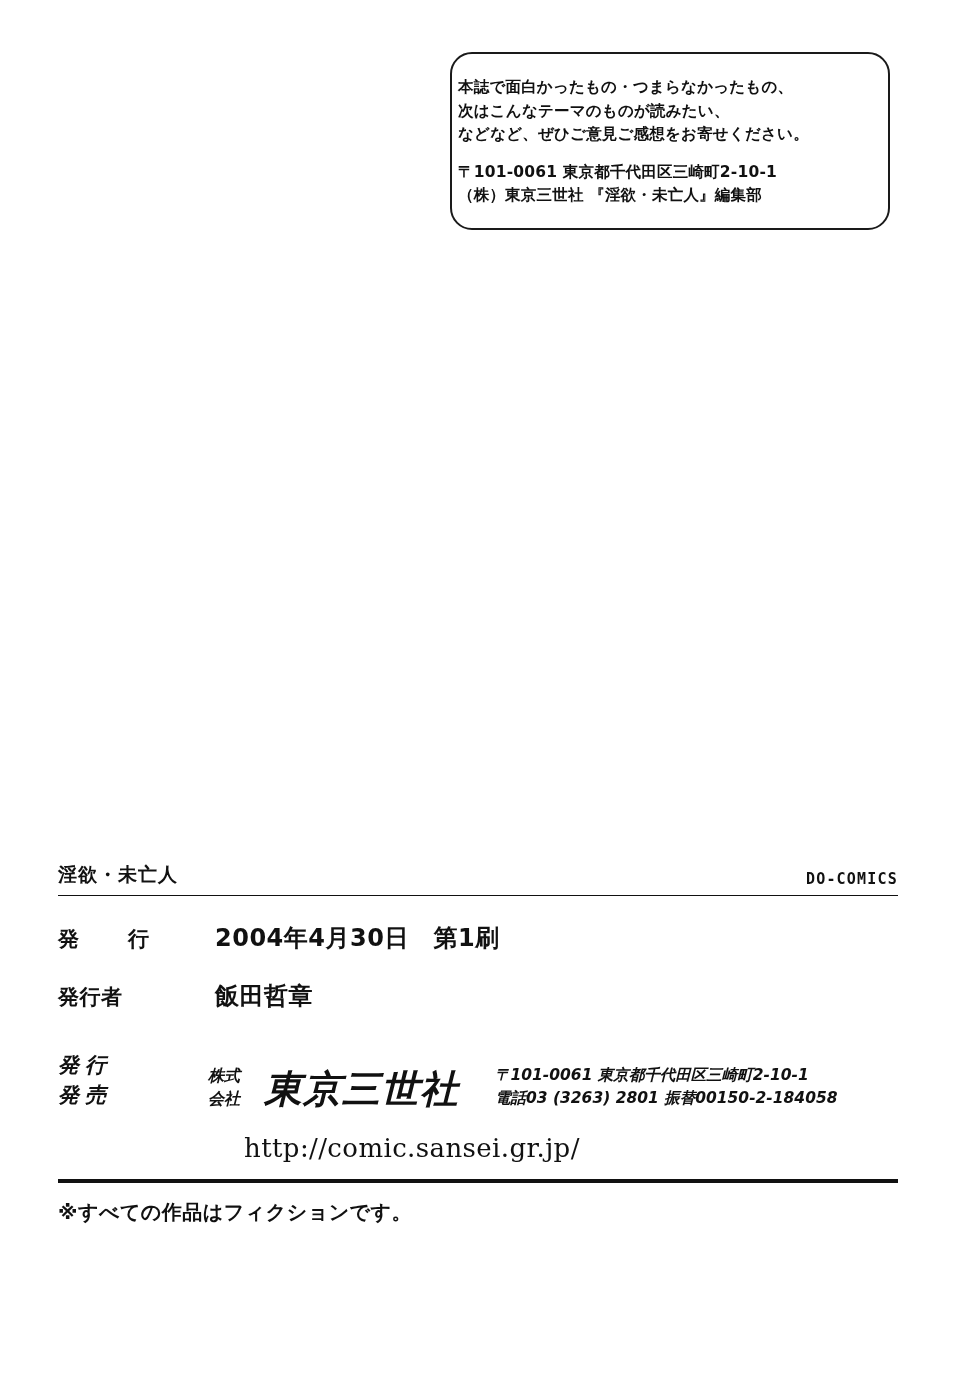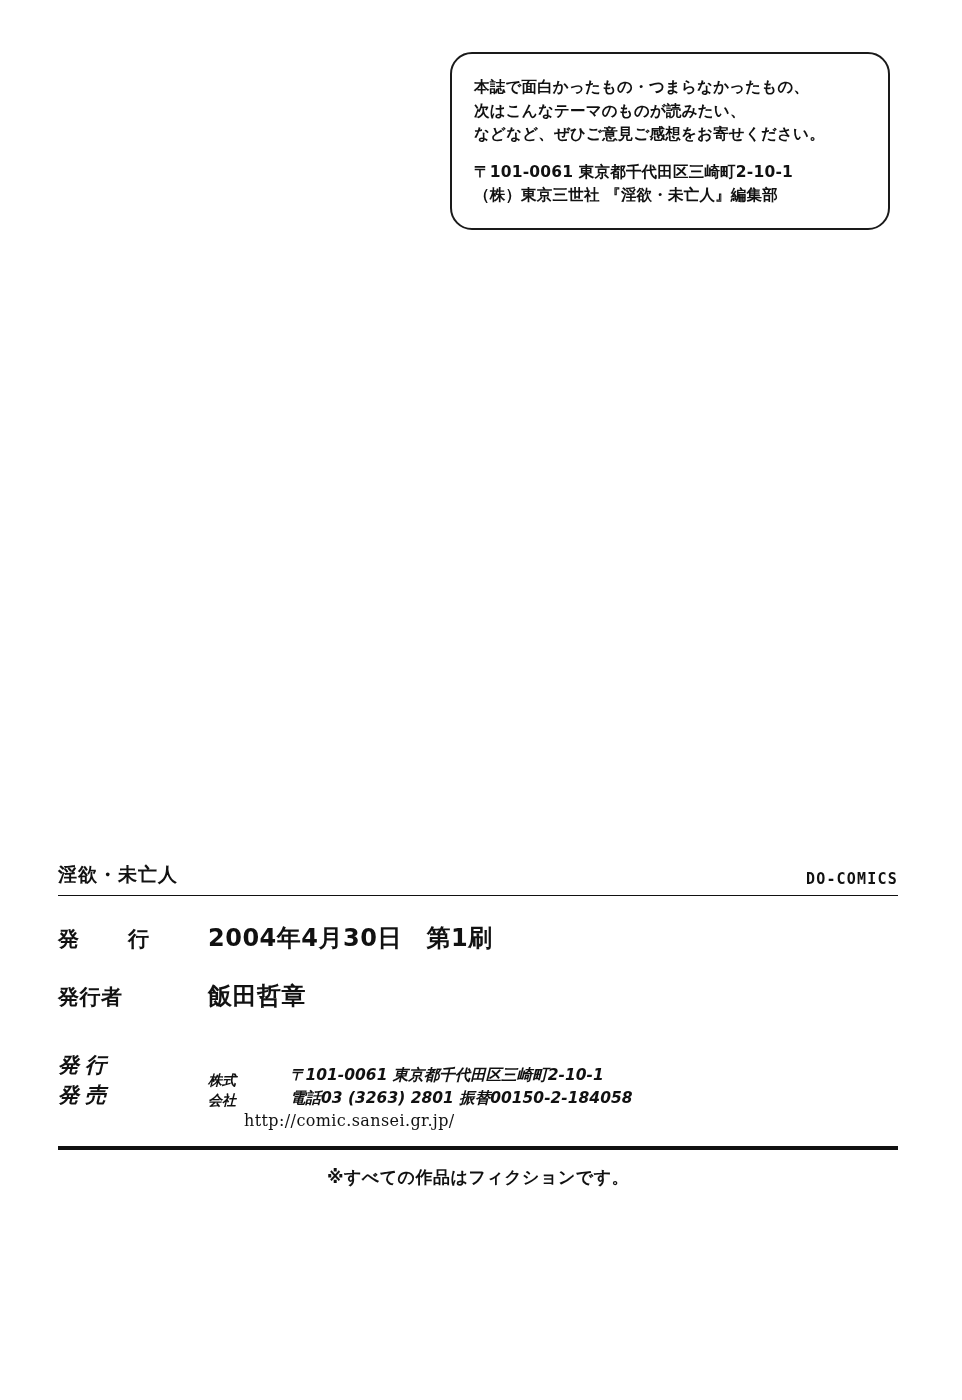--- a/index.html
+++ b/index.html
@@ -18,21 +18,21 @@
 
   
   .callout {
     position: absolute;
     left: 450px;
     top: 52px;
     width: 440px;
     box-sizing: border-box;
     border: 2px solid #1a1a1a;
     border-radius: 22px;
-    padding: 22px 20px 20px 22px;
+    padding: 22px 20px 20px 6px;
     background: #ffffff;
   }
   .callout .line {
     font-size: 15.5px;
     font-weight: bold;
     line-height: 1.52;
     letter-spacing: 0.2px;
     white-space: nowrap;
   }
   .callout .gap {
@@ -77,20 +77,21 @@
     width: 100%;
   }
 
   .meta {
     margin-top: 26px;
   }
   .meta-row {
     display: flex;
     align-items: baseline;
     margin-bottom: 26px;
+    gap: 7px;
   }
   .meta-label {
     width: 150px;
     font-size: 21px;
     font-weight: bold;
     letter-spacing: 0.5px;
     flex: 0 0 150px;
   }
   .meta-label.spaced {
     letter-spacing: 14px;
@@ -110,59 +111,60 @@
   }
   .pub-label {
     width: 150px;
     flex: 0 0 150px;
     font-size: 21px;
     font-weight: bold;
     line-height: 1.45;
     letter-spacing: 6px;
   }
   .pub-kabu {
-    font-size: 14px;
+    font-size: 16px;
     font-weight: bold;
     line-height: 1.45;
-    margin-right: 18px;
+    margin-right: 24px;
     padding-top: 2px;
   }
   .pub-name {
     font-size: 38px;
     font-weight: bold;
     letter-spacing: 1px;
     line-height: 1.1;
     padding-top: 2px;
   }
   .pub-right {
     margin-left: 36px;
     padding-top: 18px;
   }
   .pub-right .pline {
     font-size: 15.5px;
     font-weight: bold;
     line-height: 1.5;
     white-space: nowrap;
   }
   .url {
+    margin-top: 22px;
     margin-left: 186px;
-    font-size: 16px;
+    font-size: 26px;
     letter-spacing: 0.4px;
     font-family: "DejaVu Serif", serif;
   }
 
   .rule-thick {
     margin-top: 16px;
     border-top: 4px solid #111;
     width: 100%;
   }
   .footnote {
     margin-top: 16px;
-    text-align: center;
-    font-size: 17px;
+    text-align: left;
+    font-size: 20px;
     font-weight: bold;
     letter-spacing: 0.5px;
   }
 </style>
 </head>
 <body>
 
 <div class="callout">
   <div class="line">本誌で面白かったもの・つまらなかったもの、</div>
   <div class="line">次はこんなテーマのものが読みたい、</div>
@@ -198,20 +200,21 @@
 
   <div class="pub-block">
     <div class="pub-label">
       <div>発行</div>
       <div>発売</div>
     </div>
     <div class="pub-kabu">
       <div>株式</div>
       <div>会社</div>
     </div>
+    <div class="pub-name">東京三世社</div>
     <div class="pub-right">
       <div class="pline">〒101-0061  東京都千代田区三崎町2-10-1</div>
       <div class="pline">電話03 (3263) 2801    振替00150-2-184058</div>
     </div>
   </div>
 
   <div class="url">http://comic.sansei.gr.jp/</div>
 
   <div class="rule-thick"></div>
   <div class="footnote">※すべての作品はフィクションです。</div>

